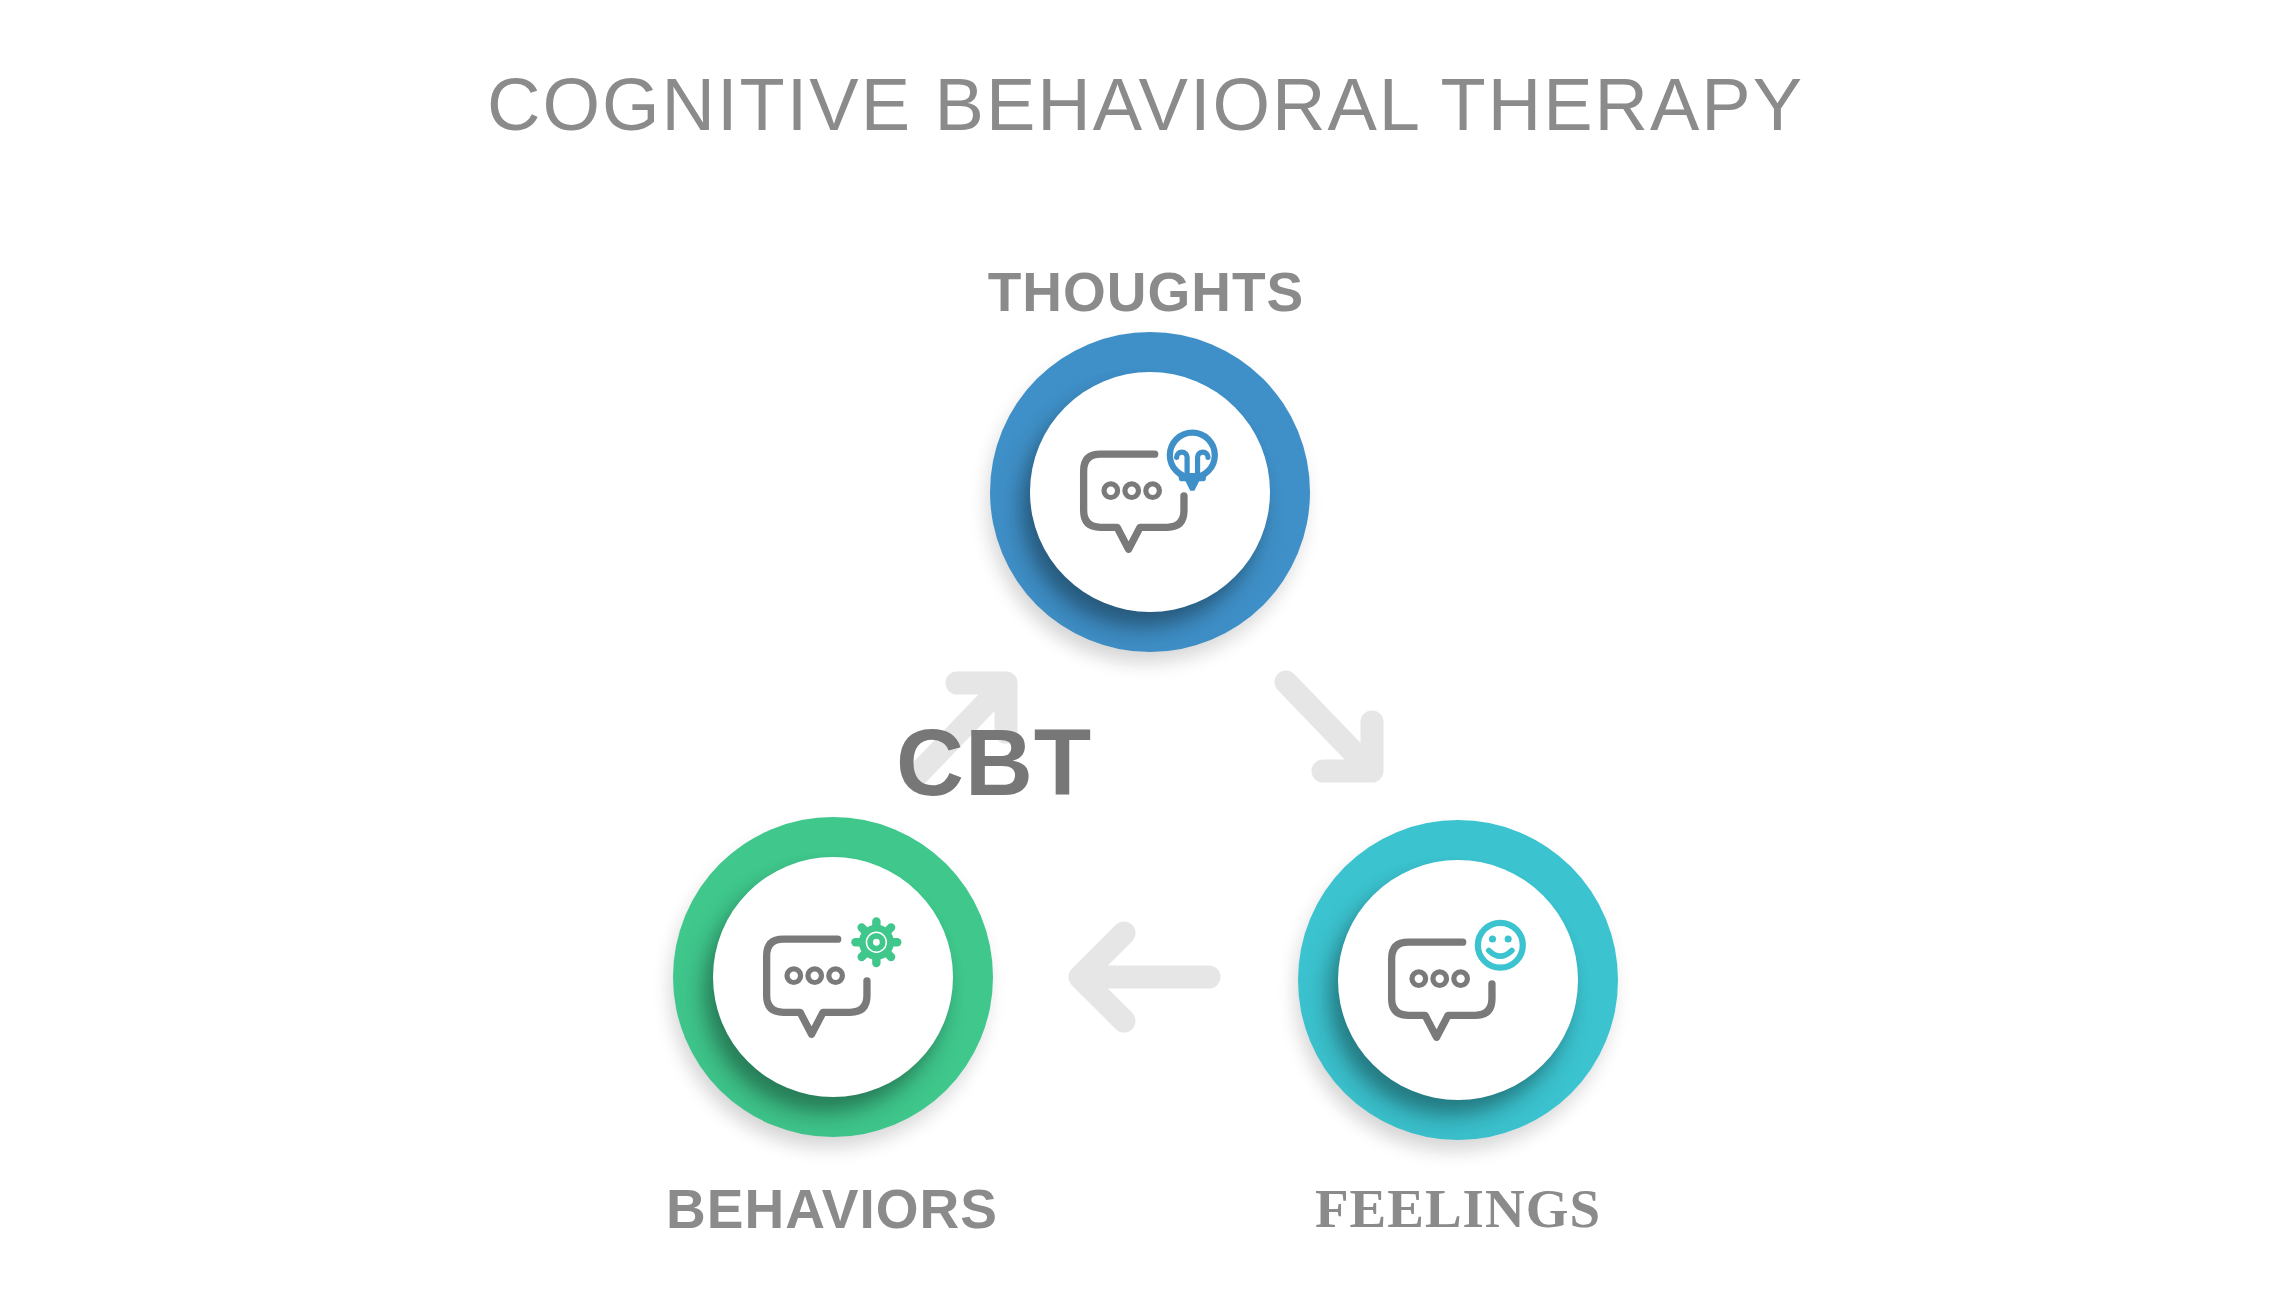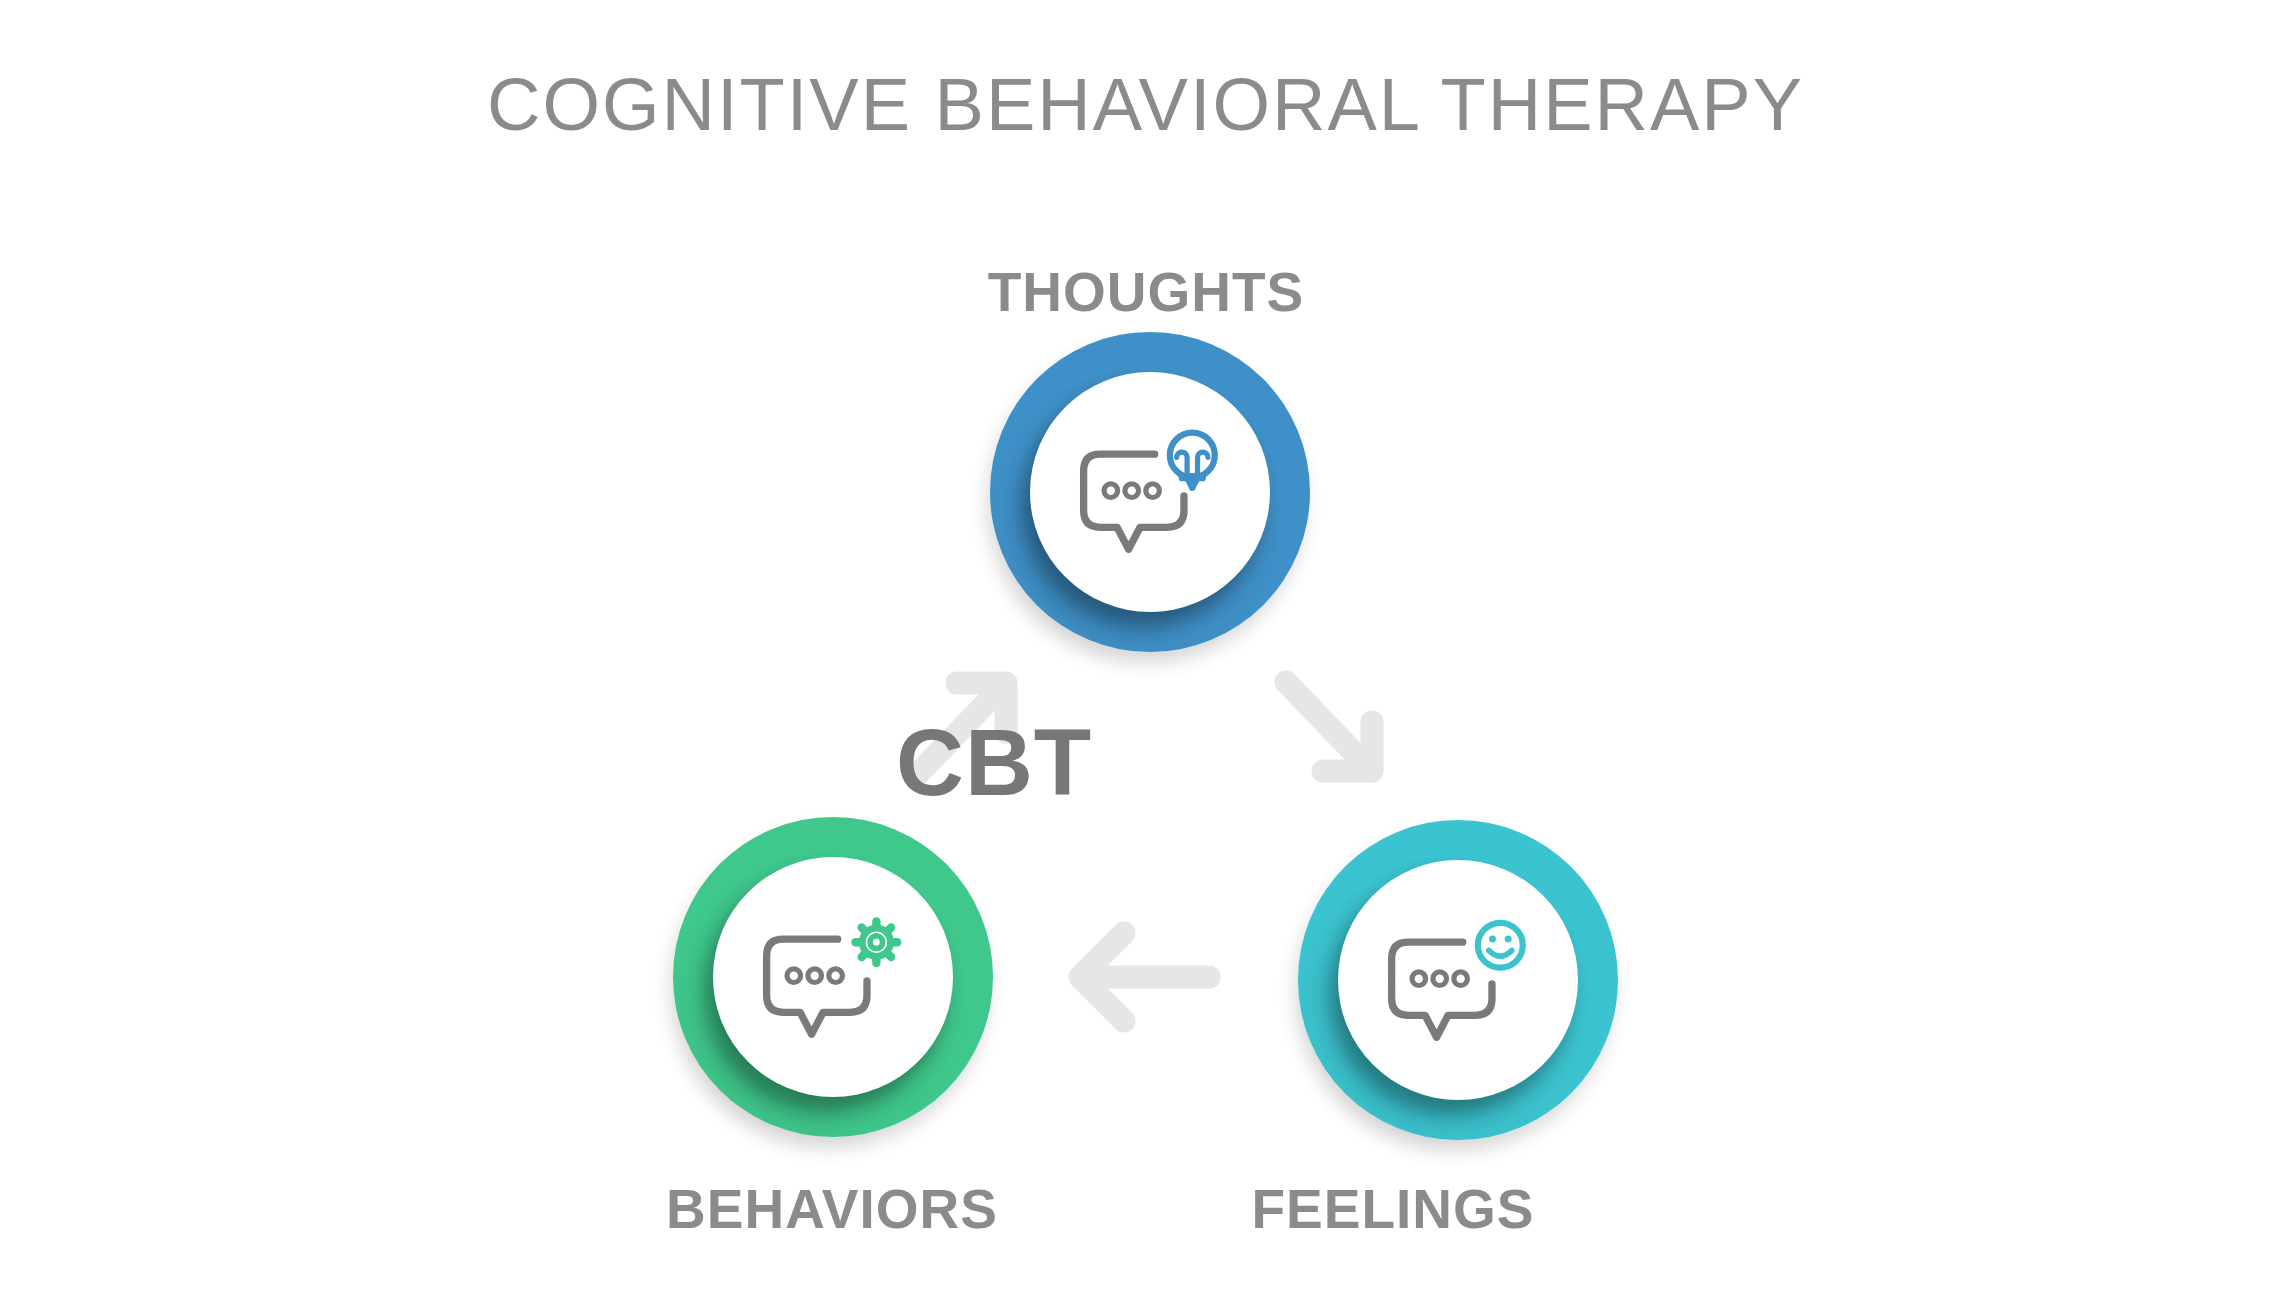--- a/index.html
+++ b/index.html
@@ -27,21 +27,21 @@
     position: absolute;
     width: 600px;
     text-align: center;
     font-size: 55px;
     font-weight: bold;
     letter-spacing: 1px;
     color: var(--label-gray, #8b8b8b);
   }
   .label-thoughts  { left: 846px;  top: 232px; margin-top: 28px;  }
   .label-behaviors { left: 532px;  top: 1177px; }
-  .label-feelings  { left: 1093px; top: 1177px; }
+  .label-feelings  { left: 1158px; top: 1177px; font-family: Liberation Serif, serif; }
 
   .cbt-label {
     position: absolute;
     left: 896px; top: 709px;
     width: 500px;
     text-align: left;
     font-size: 94px;
     font-weight: bold;
     letter-spacing: 1px;
     color: var(--cbt-gray, #777777);

